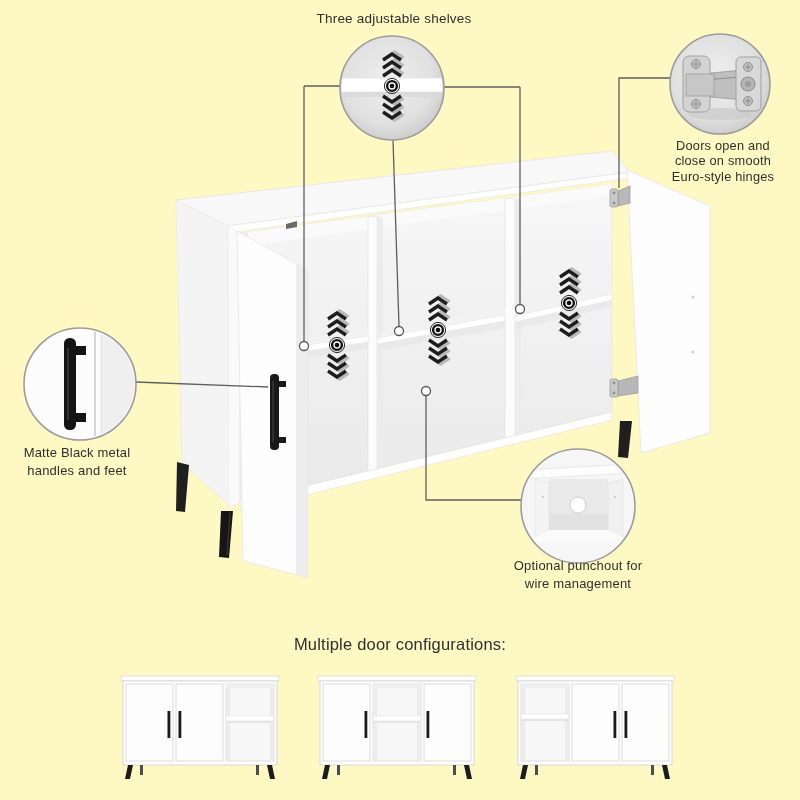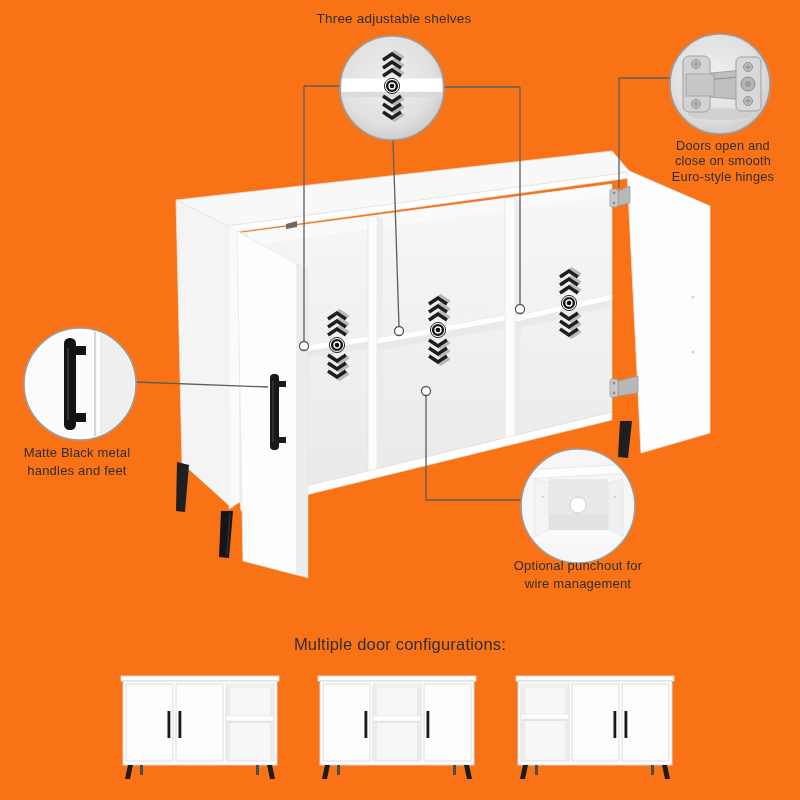--- a/index.html
+++ b/index.html
@@ -1,17 +1,17 @@
 <!DOCTYPE html>
 <html><head>
 <meta charset="utf-8">
 <style>
   html,body{margin:0;padding:0;background:#ffffff;}
   .stage{
-    position:relative;width:800px;height:800px;background:#f97316;overflow:hidden;
+    position:relative;width:800px;height:800px;background:#fef9c3;overflow:hidden;
     font-family:"Liberation Sans",sans-serif;color:#2f2f2f;
   }
   .stage svg{position:absolute;left:0;top:0;z-index:1;}
   .label{
     position:absolute;z-index:2;text-align:center;white-space:pre-line;
     color:#2f2f2f;letter-spacing:0.2px;
   }
   .label-shelves {left:294px;top:11px;width:200px;font-size:13.5px;}
   .label-hinges  {left:640px;top:138px;width:166px;font-size:12.8px;line-height:15.4px;}
   .label-handles {left:-8px;top:444px;width:170px;font-size:13px;line-height:17.5px;}

